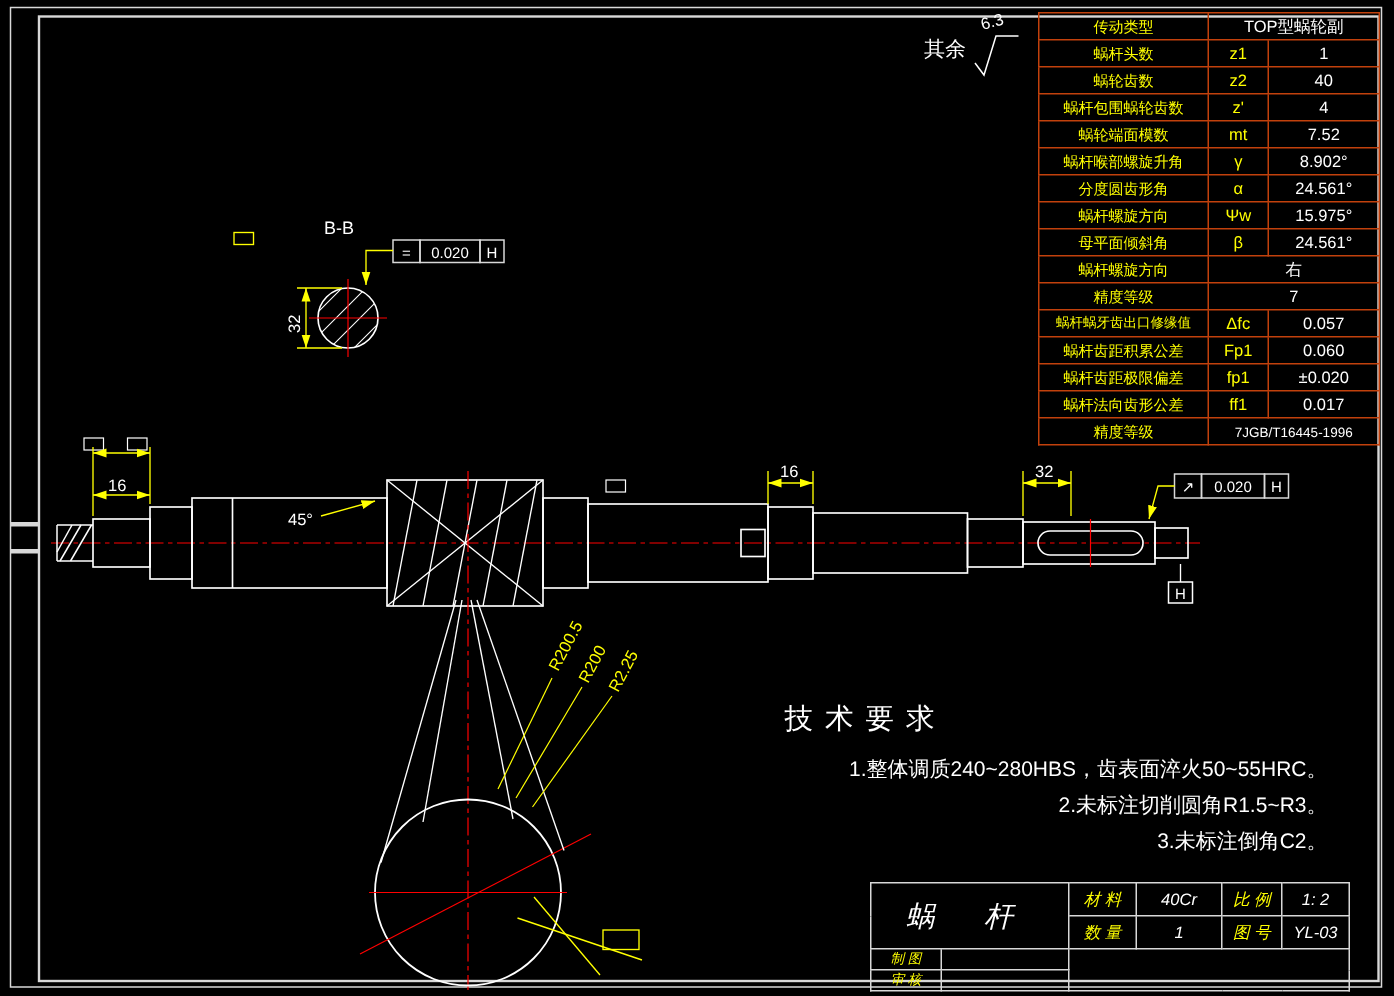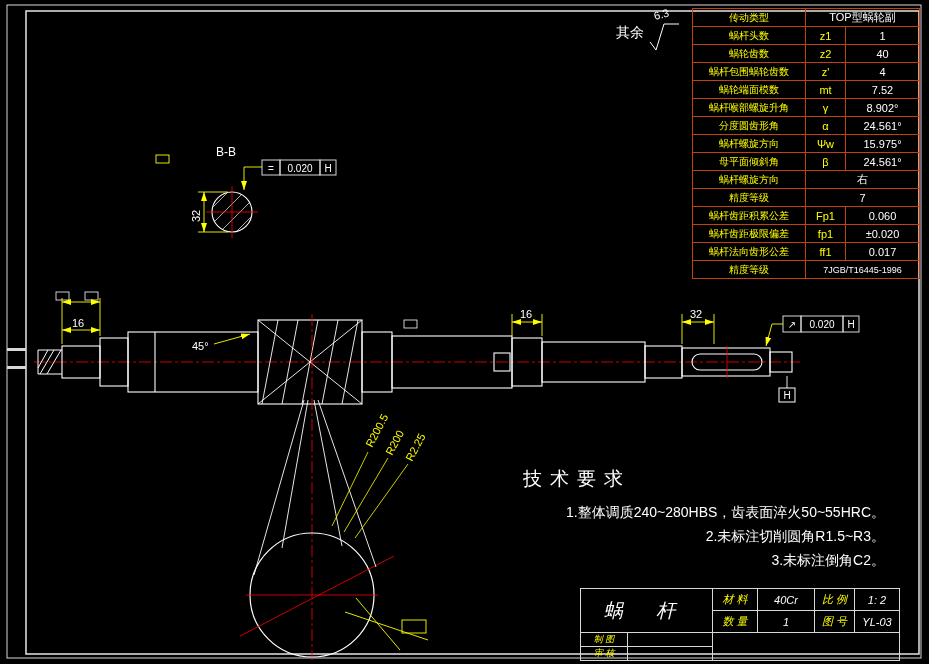--- a/index.html
+++ b/index.html
@@ -267,20 +267,25 @@
           <td>β</td>
           <td class="val">24.561°</td>
         </tr>
   <tr>
           <td class="lab">蜗杆螺旋方向</td>
           <td class="val" colspan="2">右</td>
         </tr>
   <tr>
           <td class="lab">精度等级</td>
           <td class="val" colspan="2">7</td>
+        </tr>
+  <tr>
+          <td class="lab long">蜗杆蜗牙齿出口修缘值</td>
+          <td>Δfc</td>
+          <td class="val">0.057</td>
         </tr>
   <tr>
           <td class="lab">蜗杆齿距积累公差</td>
           <td>Fp1</td>
           <td class="val">0.060</td>
         </tr>
   <tr>
           <td class="lab">蜗杆齿距极限偏差</td>
           <td>fp1</td>
           <td class="val">±0.020</td>

